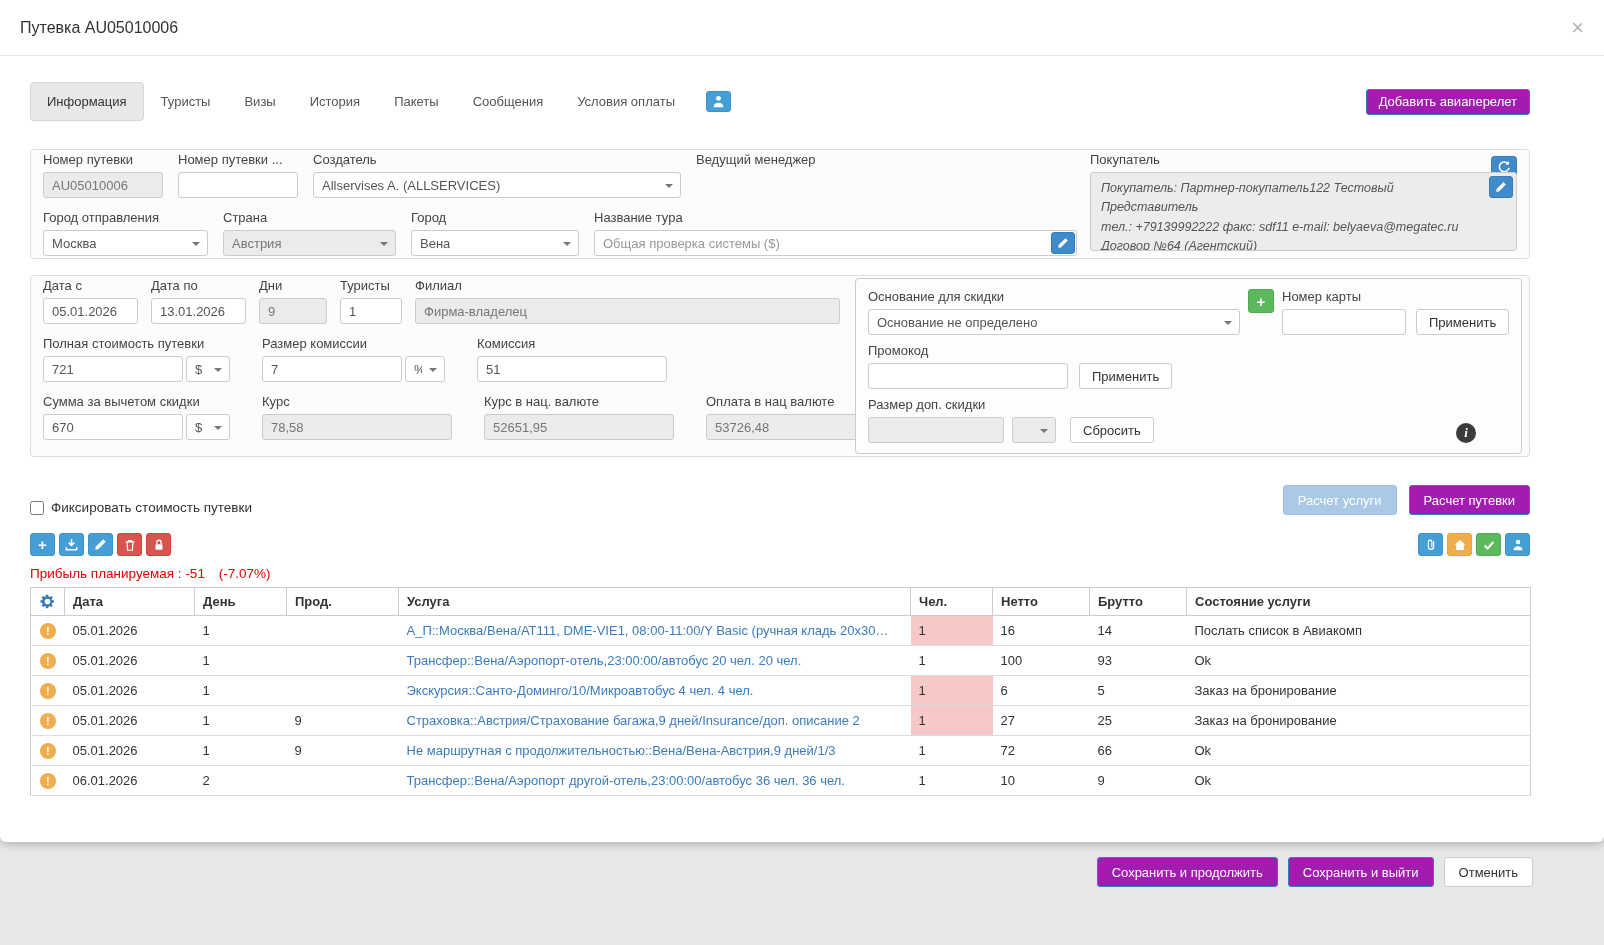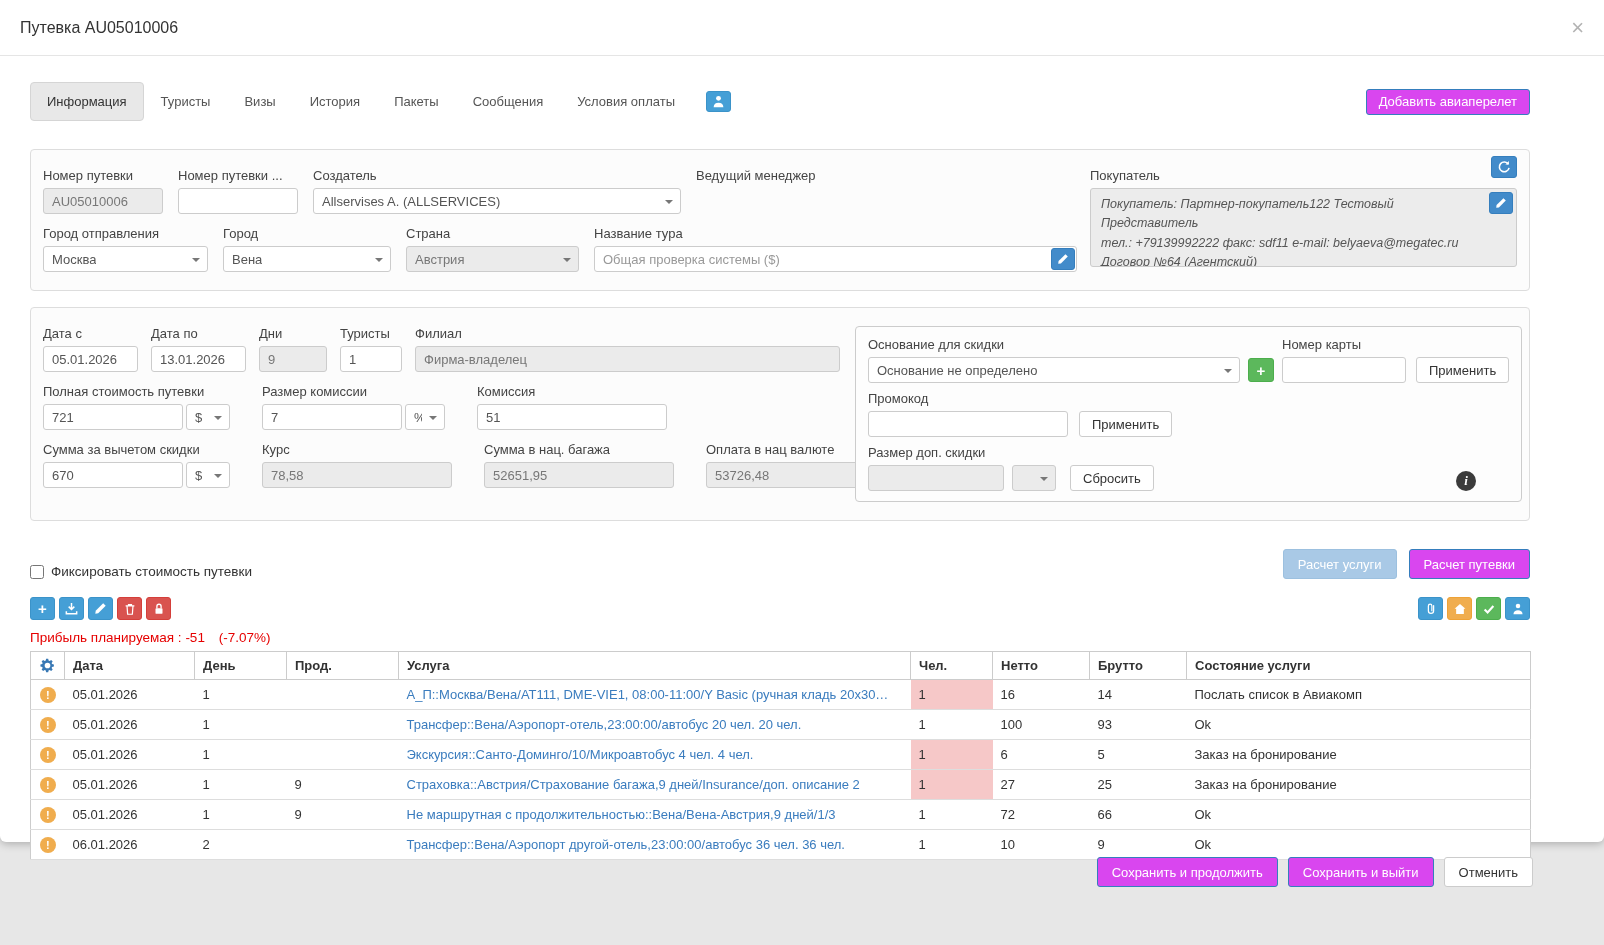--- a/index.html
+++ b/index.html
@@ -26,28 +26,28 @@
   .close-x { margin-left:auto; color:#b3b3b3; font-size:22px; line-height:20px; cursor:pointer; }
   .content { padding:0 74px 0 30px; }
 
   
   .tabs-row { display:flex; align-items:center; margin-top:26px; }
   .tabs { display:flex; align-items:center; }
   .tab { padding:11px 16px; font-size:13px; color:#555; cursor:pointer; border:1px solid transparent; border-radius:4px; }
   .tab.active { background:#e8e8e8; border-color:#d5d5d5; color:#333; }
   .tab-ico { width:25px; height:21px; background:#459fd6; border:1px solid #3b93c9; border-radius:3px; margin-left:14px; display:flex; align-items:center; justify-content:center; cursor:pointer; }
   .btn { display:inline-flex; align-items:center; justify-content:center; height:26px; padding:0 12px; font-size:13px; border-radius:3px; cursor:pointer; font-family:inherit; white-space:nowrap; }
-  .btn-primary { background:#d946ef; border:1px solid #357ebd; color:#fff; }
+  .btn-primary { background:#a21caf; border:1px solid #357ebd; color:#fff; }
   .btn-default { background:#fff; border:1px solid #ccc; color:#333; }
   .btn-light-primary { background:#a9c9e6; border:1px solid #9cc0df; color:#fff; }
   .btn-lg { height:30px; padding:0 14px; }
   .add-flight { margin-left:auto; }
 
   
-  .panel { position:relative; border:1px solid #ddd; border-radius:4px; background:#fcfcfc; padding:18px 12px; }
+  .panel { position:relative; border:1px solid #ddd; border-radius:4px; background:#fcfcfc; padding:2px 12px; }
   .panel1 { margin-top:28px; display:flex; }
   .panel2 { margin-top:16px; display:flex; }
 
   .field { display:flex; flex-direction:column; flex:none; }
   .flabel { font-size:13px; color:#444; margin-bottom:5px; white-space:nowrap; overflow:hidden; }
   .inp { height:26px; border:1px solid #ccc; border-radius:3px; padding:0 8px; font-size:13px; color:#555; background:#fff; width:100%; font-family:inherit; }
   .inp.dis, .sel.dis { background:#ebebeb; color:#777; }
   .muted { color:#999; }
   .sel { position:relative; height:26px; border:1px solid #ccc; border-radius:3px; background:#fff; font-size:13px; color:#555; display:flex; align-items:center; padding:0 22px 0 8px; cursor:pointer; }
   .sel-txt { overflow:hidden; white-space:nowrap; }
@@ -62,21 +62,21 @@
 
   .buyer-box { position:relative; background:#ececec; border:1px solid #ccc; border-radius:3px; padding:6px 30px 6px 10px; font-size:12.5px; color:#555; line-height:1.55; height:79px; overflow:hidden;font-style:italic; }
   .editbtn { width:24px; height:22px; background:#428bca; border:1px solid #357ebd; border-radius:3px; display:flex; align-items:center; justify-content:center; cursor:pointer; }
   .buyer-edit { position:absolute; top:3px; right:3px; }
   .tour-wrap { position:relative; }
   .tour-edit { position:absolute; right:2px; top:2px; }
   .refresh-btn { position:absolute; top:6px; right:12px; width:26px; height:22px; }
 
   
   .discount-box { flex:1; margin-left:12px; border:1px solid #ccc; border-radius:4px; background:#fdfdfd; padding:10px 12px; position:relative; }
-  .drow { display:flex; align-items:flex-end; gap:8px; }
+  .drow { display:flex; gap:8px; }
   .drow + .drow { margin-top:8px; }
   .card-grp { margin-left:auto; display:flex; align-items:flex-end; gap:10px; }
   .infoc { position:absolute; right:45px; bottom:10px; width:20px; height:20px; border-radius:50%; background:#3b3b3b; color:#fff; font-size:13px; font-weight:bold; font-style:italic; display:flex; align-items:center; justify-content:center; font-family:"Liberation Serif", serif; cursor:pointer; }
 
   
   .fixrow { display:flex; align-items:flex-end; margin-top:28px; }
   .fixrow label { font-size:13.5px; color:#333; margin-left:7px; }
   .calc-btns { margin-left:auto; display:flex; gap:12px; }
 
   
@@ -165,31 +165,31 @@
           </div>
         </div>
         <div class="frow" style="gap:15px">
           <div class="field" style="width:165px">
             <div class="flabel">Город отправления</div>
             <div class="sel">
               <span class="sel-txt">Москва</span>
               <span class="caret"></span>
             </div>
           </div>
+          <div class="field" style="width:173px">
+            <div class="flabel">Страна</div>
+            <div class="sel dis">
+              <span class="sel-txt">Австрия</span>
+              <span class="caret"></span>
+            </div>
+          </div>
           <div class="field" style="width:168px">
             <div class="flabel">Город</div>
             <div class="sel">
               <span class="sel-txt">Вена</span>
-              <span class="caret"></span>
-            </div>
-          </div>
-          <div class="field" style="width:173px">
-            <div class="flabel">Страна</div>
-            <div class="sel dis">
-              <span class="sel-txt">Австрия</span>
               <span class="caret"></span>
             </div>
           </div>
           <div class="field" style="width:483px">
             <div class="flabel">Название тура</div>
             <div class="tour-wrap">
               <input class="inp muted" style="padding-right: 30px;" value="Общая проверка системы ($)">
               <div class="editbtn tour-edit" style="height:22px">
                 <svg width="12" height="12" viewBox="0 0 16 16">
                     <path d="M11.3 1.6l3.1 3.1L5.2 13.9 1.6 14.4l.5-3.6z" fill="#fff"></path>
@@ -273,21 +273,21 @@
                 <span class="sel-txt">$</span>
                 <span class="caret"></span>
               </div>
             </div>
           </div>
           <div class="field" style="width:190px">
             <div class="flabel">Курс</div>
             <input class="inp dis" disabled="" value="78,58" style="">
           </div>
           <div class="field" style="width:190px">
-            <div class="flabel">Сумма в нац. багажа</div>
+            <div class="flabel">Курс в нац. валюте</div>
             <input class="inp dis" disabled="" value="52651,95" style="">
           </div>
           <div class="field" style="width:190px">
             <div class="flabel">Оплата в нац валюте</div>
             <input class="inp dis" disabled="" value="53726,48" style="">
           </div>
         </div>
       </div>
 
       <div class="discount-box">

